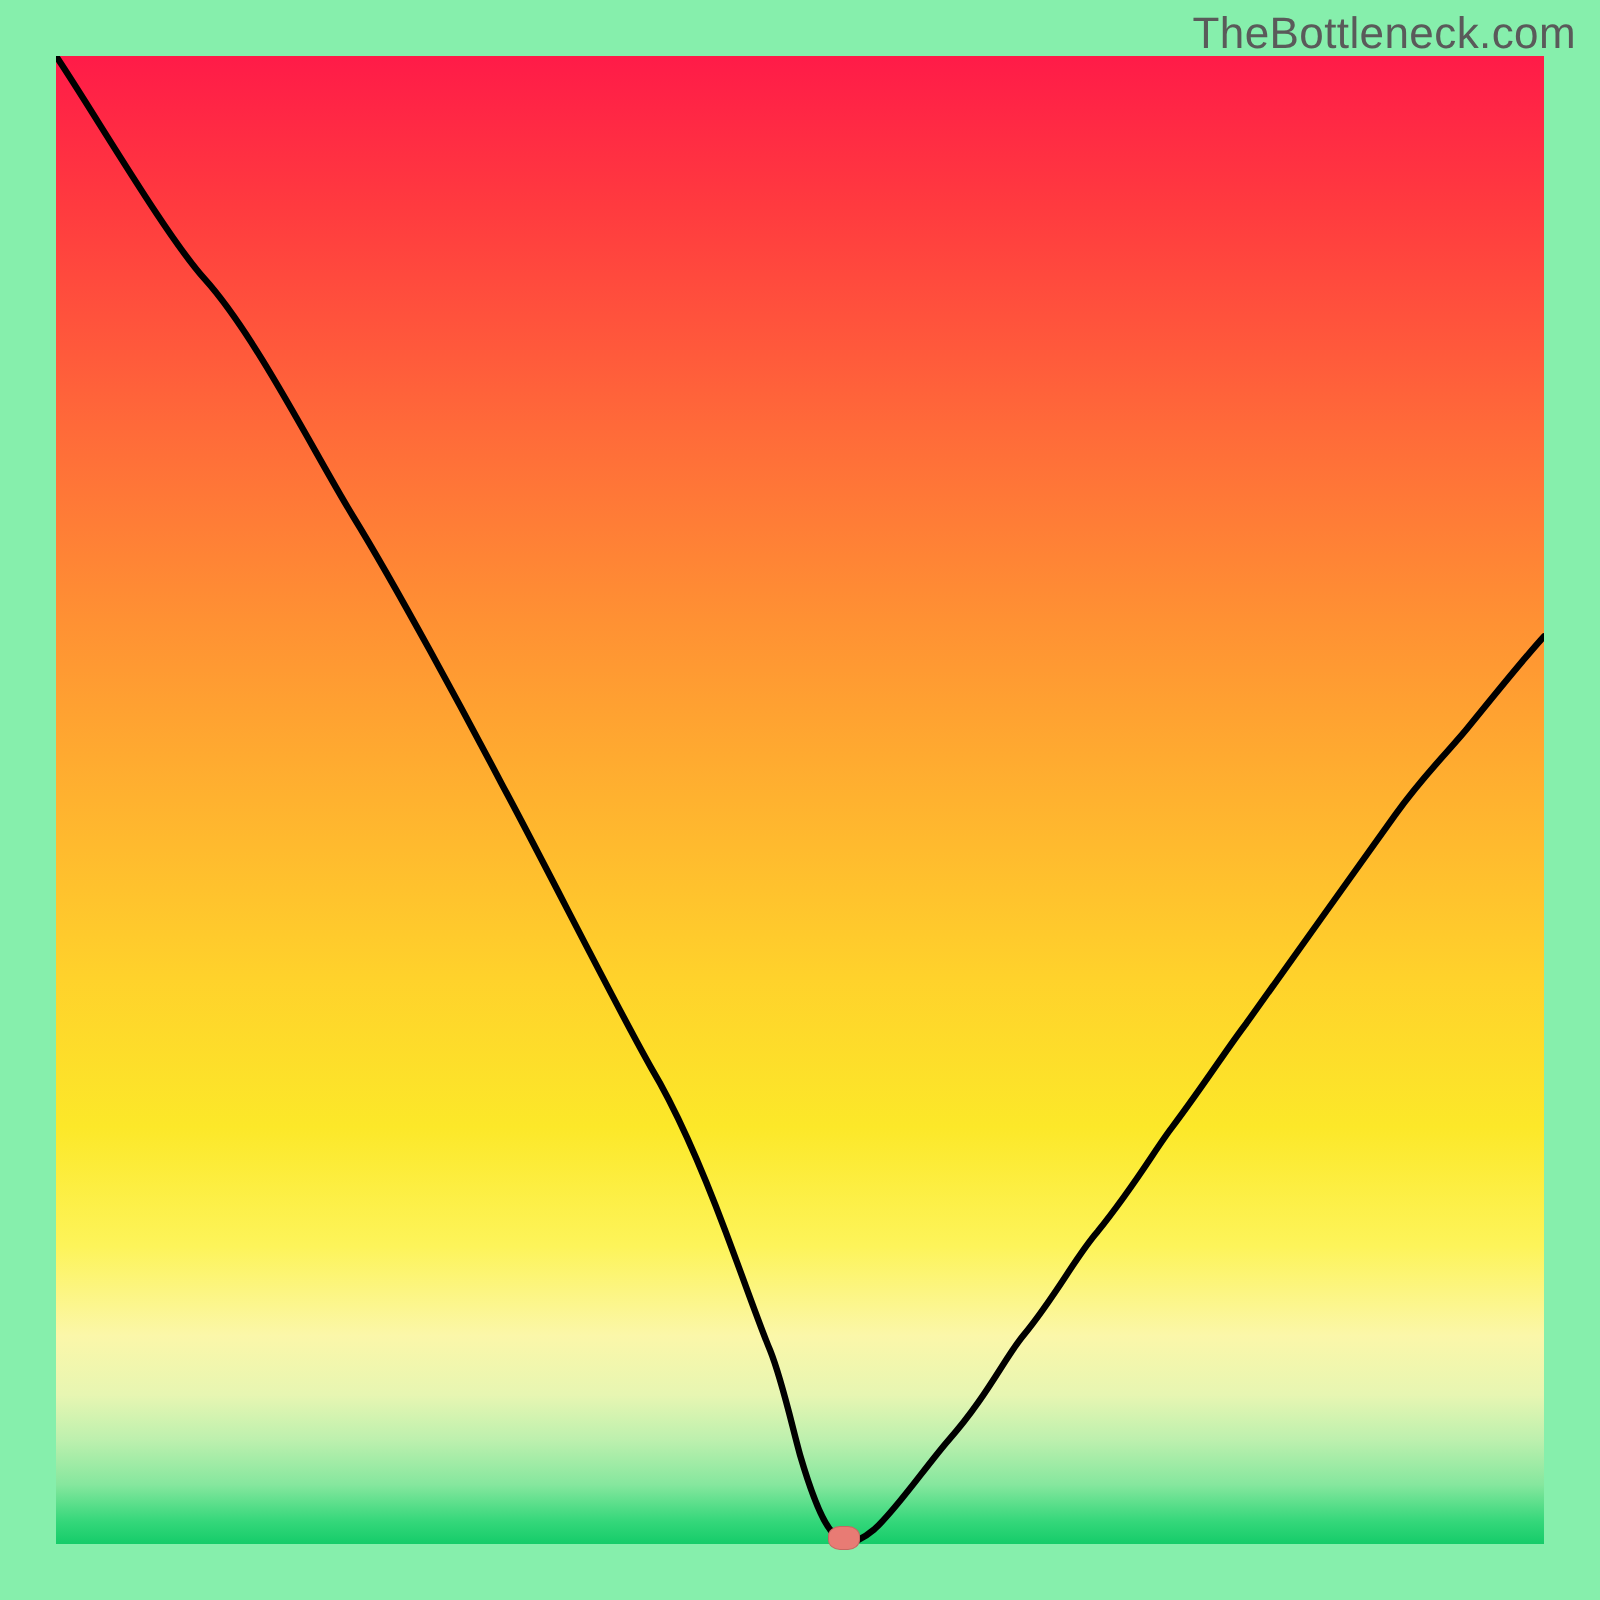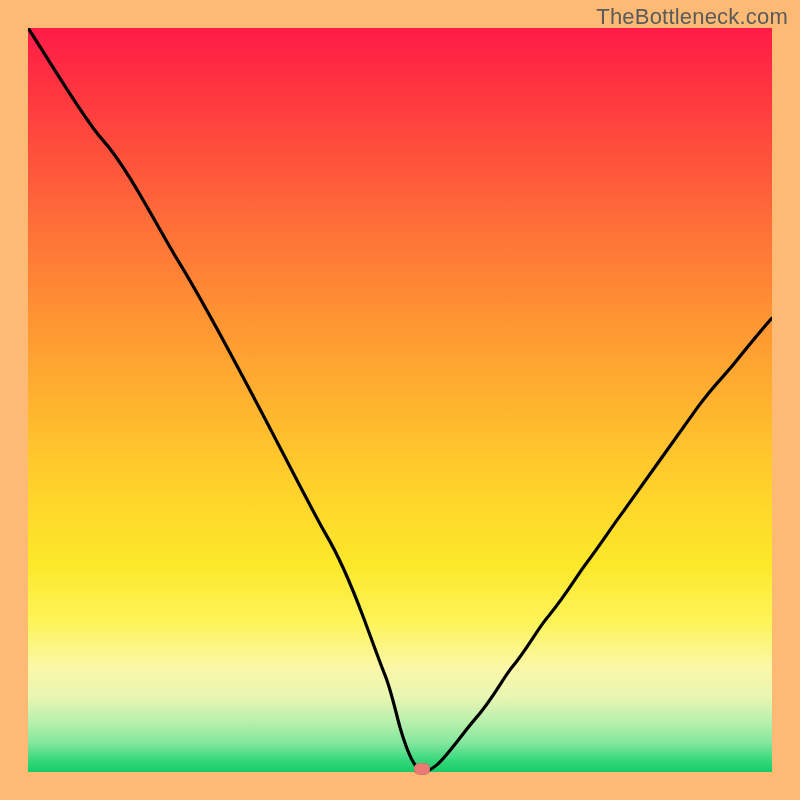--- a/index.html
+++ b/index.html
@@ -8,21 +8,21 @@
     width: 800px;
     height: 800px;
     background: #000;
     overflow: hidden;
     font-family: Arial, Helvetica, sans-serif;
   }
   .outer {
     position: relative;
     width: 800px;
     height: 800px;
-    background: #fdba74;
+    background: #86efac;
   }
   .watermark {
     position: absolute;
     top: 4px;
     right: 12px;
     color: #5a5a5a;
     font-size: 22px;
     font-family: Arial, sans-serif;
     letter-spacing: 0.2px;
     user-select: none;

